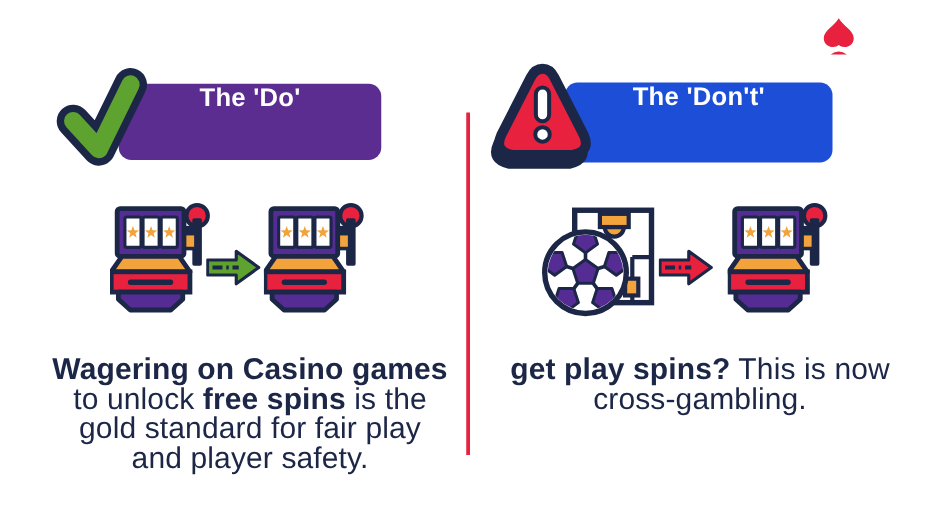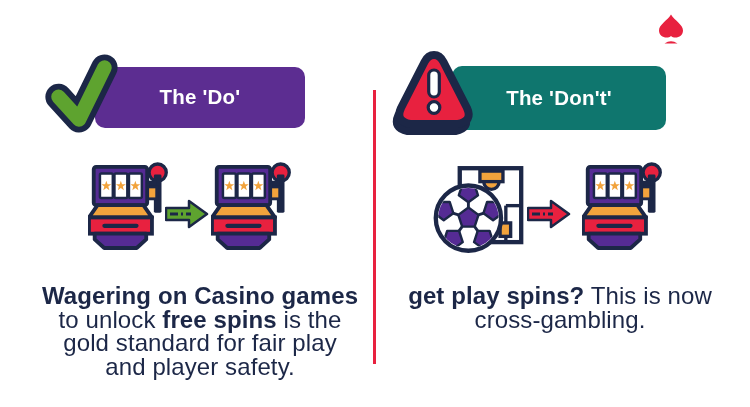--- a/index.html
+++ b/index.html
@@ -5,25 +5,25 @@
   html,body { margin:0; padding:0; background:#ffffff; }
   .canvas {
     position:relative; width:750px; height:407px; background:#ffffff;
     font-family:"Liberation Sans","DejaVu Sans",sans-serif; overflow:hidden;
   }
   .abs { position:absolute; }
 
   
   .banner {
     color:#ffffff; font-weight:700; font-size:20.5px; line-height:24.5px;
-    text-align:center; display:flex; flex-direction:column; justify-content:center;
+    text-align:center; display:flex; justify-content:center;
     border-radius:10px; letter-spacing:0.2px;
   }
   #banner-do   { left:95px;  top:67px; width:210px; height:61px; background:#5c2d91; }
-  #banner-dont { left:452px; top:66px; width:214px; height:64px; background:#0f766e; }
+  #banner-dont { left:452px; top:66px; width:214px; height:64px; background:#1d4ed8; }
 
   
   #check-icon    { left:44px;  top:52px; width:74px; height:82px; z-index:3; }
   #warning-icon  { left:392px; top:45px; width:84px; height:96px; z-index:3; }
   #spade-icon    { left:656px; top:13px; width:30px; height:32px; }
 
   
   #divider { left:373px; top:90px; width:3px; height:274px; background:#e8213f; }
 
   

